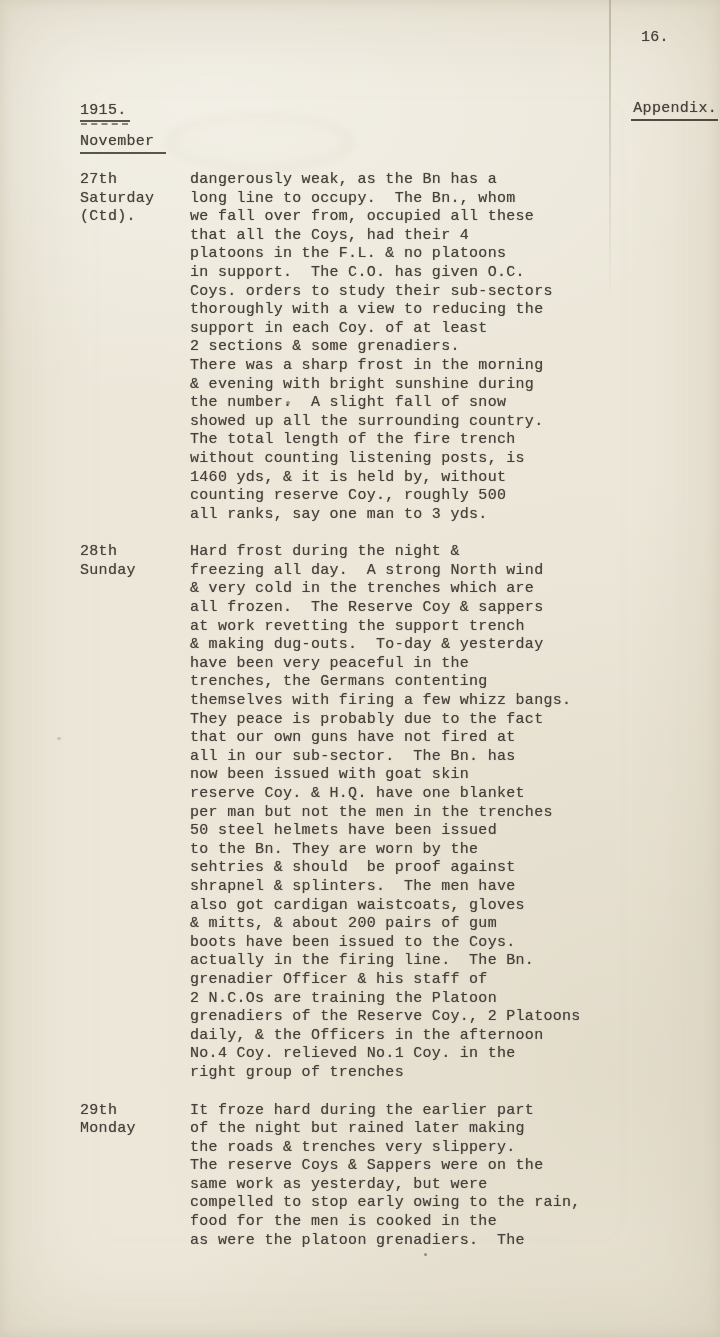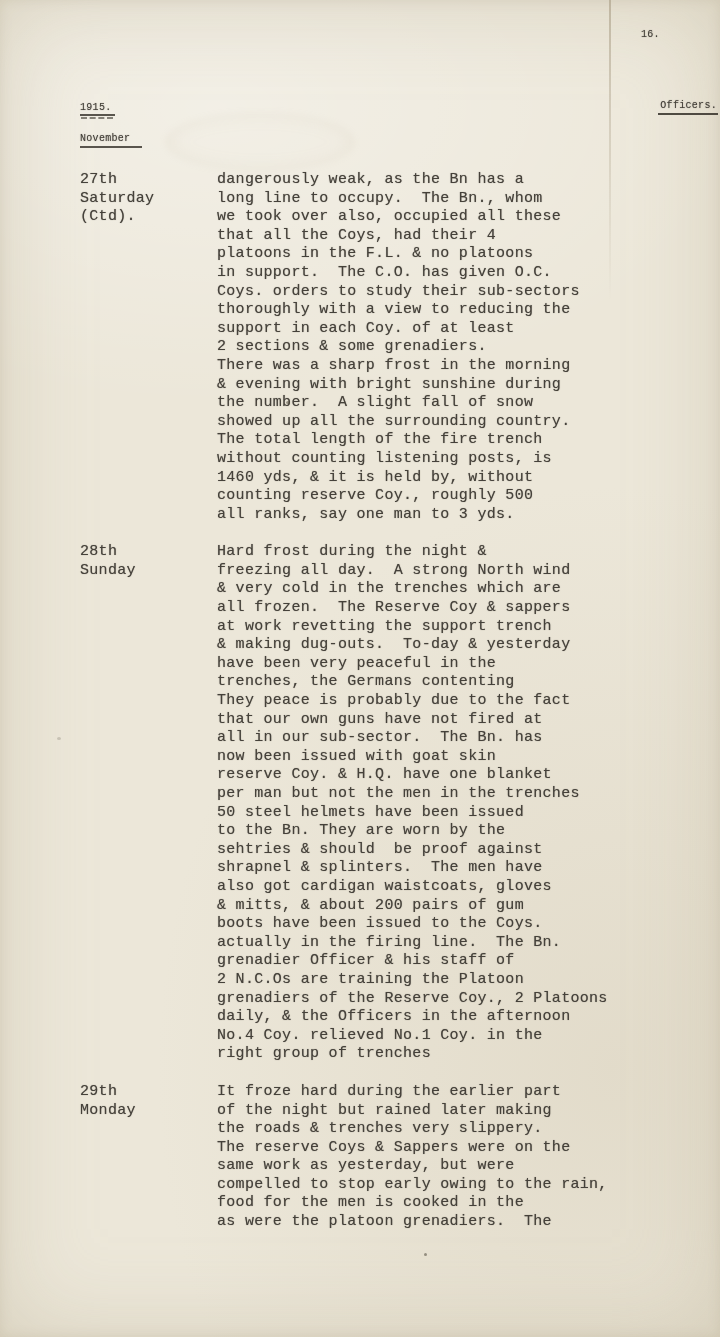--- a/index.html
+++ b/index.html
@@ -14,21 +14,21 @@
     overflow: hidden;
     background:
       radial-gradient(ellipse 900px 500px at 30% 8%, rgba(255,255,255,0.35), rgba(255,255,255,0) 60%),
       radial-gradient(ellipse 700px 900px at 85% 80%, rgba(214,205,184,0.45), rgba(214,205,184,0) 65%),
       #ece7d9;
     box-shadow: inset 0 0 90px rgba(182,170,142,0.38), inset 0 0 12px rgba(170,158,130,0.25);
     color: #45413a;
   }
   .txt {
     position: absolute;
-    font-size: 10px;
+    font-size: 15px;
     letter-spacing: 0.3px;
     white-space: pre;
     text-shadow: 0 0 1px rgba(64,60,52,0.55);
   }
   .page-number { top: 29px; left: 641px; }
   .year {
     top: 102px; left: 80px;
     border-bottom: 2px solid rgba(62,58,50,0.85);
     padding: 0 3px 1px 0;
   }
@@ -47,21 +47,20 @@
     border-bottom: 2px solid rgba(62,58,50,0.85);
     padding: 0 12px 2px 0;
   }
   .entries {
     position: absolute;
     top: 171px; left: 80px; right: 12px;
   }
   .entry {
     display: flex;
     margin-bottom: 19px;
-    gap: 27px;
   }
   .date-col { width: 110px; flex: 0 0 110px; }
   .body-col { flex: 1; }
   .line {
     font-size: 15px;
     letter-spacing: 0.3px;
     line-height: 18.6px;
     white-space: pre;
     text-shadow: 0 0 1px rgba(64,60,52,0.55);
   }
@@ -91,34 +90,34 @@
   .speck-1 { left: 286px; top: 401px; }
   .speck-2 { left: 424px; top: 1253px; width: 3px; }
   .speck-3 { left: 57px; top: 737px; opacity: 0.4; }
 </style>
 </head>
 <body>
 
 <div class="page">
   <div class="txt page-number">16.</div>
   <div class="txt year">1915.</div>
-  <div class="txt appendix">Officers.</div>
+  <div class="txt appendix">Appendix.</div>
   <div class="txt month">November</div>
 
   <div class="entries" id="entries">
       <div class="entry">
         <div class="date-col">
           <div class="line">27th</div>
           <div class="line">Saturday</div>
           <div class="line">(Ctd).</div>
         </div>
         <div class="body-col">
           <div class="line">dangerously weak, as the Bn has a</div>
           <div class="line">long line to occupy.  The Bn., whom</div>
-          <div class="line">we took over also, occupied all these</div>
+          <div class="line">we fall over from, occupied all these</div>
           <div class="line">that all the Coys, had their 4</div>
           <div class="line">platoons in the F.L. &amp; no platoons</div>
           <div class="line">in support.  The C.O. has given O.C.</div>
           <div class="line">Coys. orders to study their sub-sectors</div>
           <div class="line">thoroughly with a view to reducing the</div>
           <div class="line">support in each Coy. of at least</div>
           <div class="line">2 sections &amp; some grenadiers.</div>
           <div class="line">There was a sharp frost in the morning</div>
           <div class="line">&amp; evening with bright sunshine during</div>
           <div class="line">the number.  A slight fall of snow</div>
@@ -137,20 +136,21 @@
         </div>
         <div class="body-col">
           <div class="line">Hard frost during the night &amp;</div>
           <div class="line">freezing all day.  A strong North wind</div>
           <div class="line">&amp; very cold in the trenches which are</div>
           <div class="line">all frozen.  The Reserve Coy &amp; sappers</div>
           <div class="line">at work revetting the support trench</div>
           <div class="line">&amp; making dug-outs.  To-day &amp; yesterday</div>
           <div class="line">have been very peaceful in the</div>
           <div class="line">trenches, the Germans contenting</div>
+          <div class="line">themselves with firing a few whizz bangs.</div>
           <div class="line">They peace is probably due to the fact</div>
           <div class="line">that our own guns have not fired at</div>
           <div class="line">all in our sub-sector.  The Bn. has</div>
           <div class="line">now been issued with goat skin</div>
           <div class="line">reserve Coy. &amp; H.Q. have one blanket</div>
           <div class="line">per man but not the men in the trenches</div>
           <div class="line">50 steel helmets have been issued</div>
           <div class="line">to the Bn. They are worn by the</div>
           <div class="line">sehtries &amp; should  be proof against</div>
           <div class="line">shrapnel &amp; splinters.  The men have</div>

